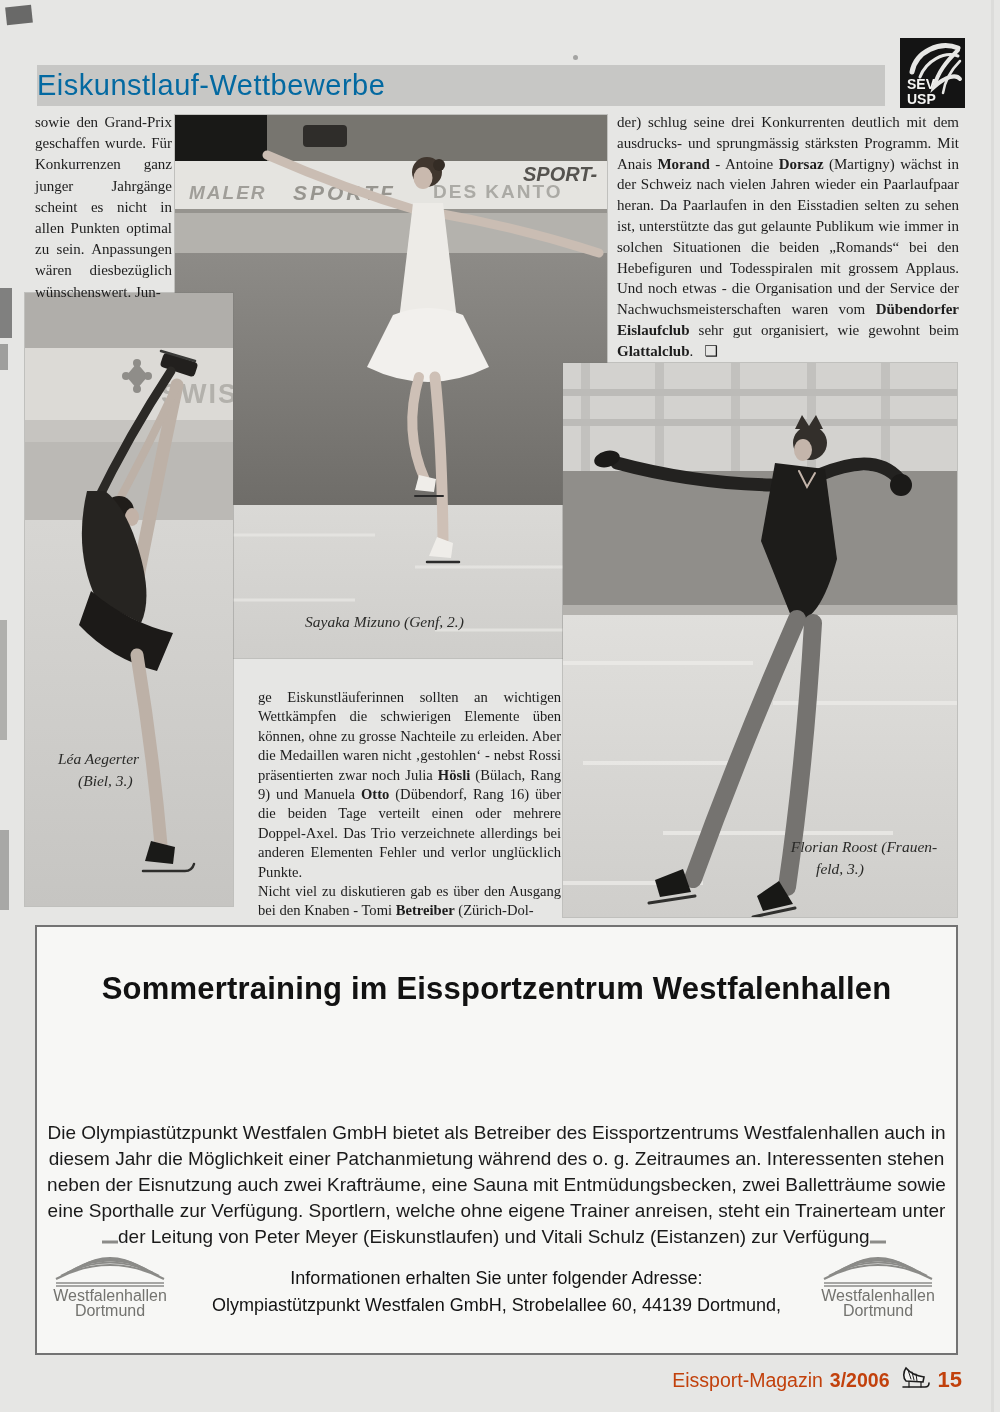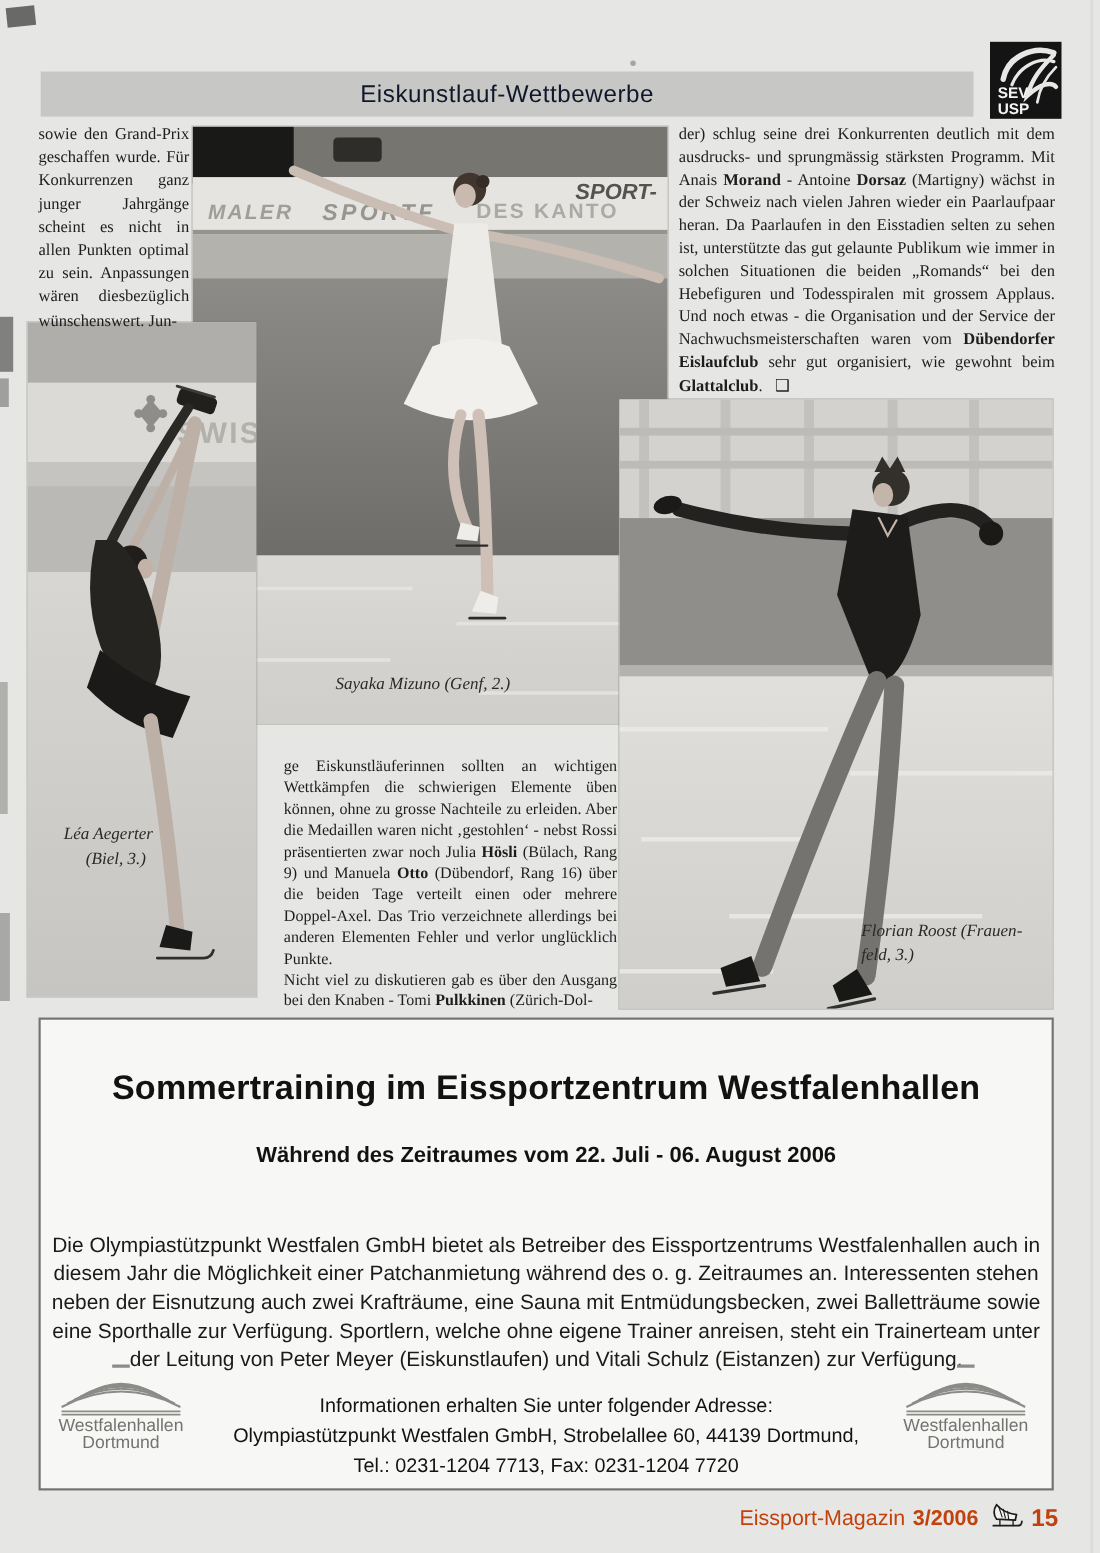--- a/index.html
+++ b/index.html
@@ -4,38 +4,38 @@
 <style>
   html,body{margin:0;padding:0;}
   body{
     width:1000px;height:1412px;position:relative;overflow:hidden;
     background:#e6e6e4;color:#1d1d1d;
     font-family:"Liberation Serif", serif;
   }
   .abs{position:absolute;}
   
   .header-bar{left:37px;top:65px;width:848px;height:41px;background:#c7c7c5;}
-  .header-title{width:100%;text-align:center;line-height:41px;font-family:"Liberation Sans",sans-serif;
-    font-size:22px;font-weight:400;color:#0f172a;letter-spacing:.5px;}
+  .header-title{width:100%;line-height:41px;font-family:"Liberation Sans",sans-serif;
+    font-size:29px;font-weight:400;color:#0369a1;letter-spacing:.5px;}
   .sev-logo{left:900px;top:38px;width:65px;height:70px;background:#141414;}
   
   .serifcol{text-align:justify;}
   .left-col{left:35px;top:112px;width:137px;font-size:15px;line-height:21.2px;}
   .right-col{left:617px;top:112px;width:342px;font-size:15px;line-height:20.8px;}
   .mid-col{left:258px;top:688px;width:303px;font-size:14.6px;line-height:19.4px;}
   .mid-col p{margin:0;}
   .b{font-weight:bold;}
   
   .photo{overflow:hidden;background:#cfcecc;box-shadow:0 0 0 1px rgba(120,120,118,.35);}
   .photo svg{display:block;}
   .caption{font-style:italic;font-size:15.5px;color:#2a2a28;line-height:22px;}
   .cap-sayaka{left:305px;top:611px;}
   .cap-lea{left:58px;top:748px;width:100px;}
   .cap-lea .l2{padding-left:20px;}
-  .cap-florian{left:783px;top:836px;width:162px;text-align:left;}
+  .cap-florian{left:783px;top:836px;width:162px;text-align:center;}
   .cap-florian .l2{padding-right:48px;}
   
   .ad-box{left:35px;top:925px;width:923px;height:430px;background:#f7f7f5;border:2px solid #737373;box-sizing:border-box;
     font-family:"Liberation Sans",sans-serif;color:#121212;}
   .ad-title{top:44px;width:100%;text-align:center;font-size:31px;font-weight:bold;letter-spacing:.2px;}
   .ad-subtitle{top:112px;width:100%;text-align:center;font-size:20px;font-weight:bold;}
   .ad-body{top:155px;left:9px;width:901px;text-align:center;font-size:19px;line-height:26px;color:#1a1a1a;margin-top:38px;}
   .ad-deadline{top:300px;width:100%;text-align:center;font-size:19.5px;font-weight:bold;}
   .ad-info{top:338px;width:100%;text-align:center;font-size:18px;line-height:27px;}
   .wh-logo{width:120px;height:84px;}
@@ -215,36 +215,35 @@
 <div class="abs serifcol left-col">
   <span>sowie den Grand-Prix geschaffen wurde. Für Konkurrenzen ganz junger Jahrgänge scheint es nicht in allen Punkten optimal zu sein. Anpassungen wären diesbezüglich wünschenswert. Jun-</span>
 </div>
 
 <div class="abs serifcol right-col">
   <span>der) schlug seine drei Konkurrenten deutlich mit dem ausdrucks- und sprungmässig stärksten Programm. Mit Anais </span><span class="b">Morand</span><span> - Antoine </span><span class="b">Dorsaz</span><span> (Martigny) wächst in der Schweiz nach vielen Jahren wieder ein Paarlaufpaar heran. Da Paarlaufen in den Eisstadien selten zu sehen ist, unterstützte das gut gelaunte Publikum wie immer in solchen Situationen die beiden „Romands“ bei den Hebefiguren und Todesspiralen mit grossem Applaus. Und noch etwas - die Organisation und der Service der Nachwuchsmeisterschaften waren vom </span><span class="b">Dübendorfer Eislaufclub</span><span> sehr gut organisiert, wie gewohnt beim </span><span class="b">Glattalclub</span><span>.&nbsp;&nbsp;&nbsp;❑</span>
 </div>
 
 <div class="abs serifcol mid-col">
   <p><span>ge Eiskunstläuferinnen sollten an wichtigen Wettkämpfen die schwierigen Elemente üben können, ohne zu grosse Nachteile zu erleiden. Aber die Medaillen waren nicht ‚gestohlen‘ - nebst Rossi präsentierten zwar noch Julia </span><span class="b">Hösli</span><span> (Bülach, Rang 9) und Manuela </span><span class="b">Otto</span><span> (Dübendorf, Rang 16) über die beiden Tage verteilt einen oder mehrere Doppel-Axel. Das Trio verzeichnete allerdings bei anderen Elementen Fehler und verlor unglücklich Punkte.</span></p>
-  <p><span>Nicht viel zu diskutieren gab es über den Ausgang bei den Knaben - Tomi </span><span class="b">Pulkkinen</span><span> (Zürich-Dol-</span></p>
+  <p><span>Nicht viel zu diskutieren gab es über den Ausgang bei den Knaben - Tomi </span><span class="b">Betreiber</span><span> (Zürich-Dol-</span></p>
 </div>
 
 <div class="abs caption cap-sayaka">Sayaka Mizuno (Genf, 2.)</div>
 <div class="abs caption cap-lea">
   <div class="l1">Léa Aegerter</div>
   <div class="l2">(Biel, 3.)</div>
 </div>
 <div class="abs caption cap-florian">
   <div class="l1">Florian Roost (Frauen-</div>
   <div class="l2">feld, 3.)</div>
 </div>
 
 <div class="abs ad-box">
   <div class="abs ad-title">Sommertraining im Eissportzentrum Westfalenhallen</div>
-  <div class="abs ad-subtitle">Während des Zeitraumes vom 22. Juli - 06. August 2006</div>
   <div class="abs ad-body">Die Olympiastützpunkt Westfalen GmbH bietet als Betreiber des Eissportzentrums Westfalenhallen auch in diesem Jahr die Möglichkeit einer Patchanmietung während des o. g. Zeitraumes an. Interessenten stehen neben der Eisnutzung auch zwei Krafträume, eine Sauna mit Entmüdungsbecken, zwei Balletträume sowie eine Sporthalle zur Verfügung. Sportlern, welche ohne eigene Trainer anreisen, steht ein Trainerteam unter der Leitung von Peter Meyer (Eiskunstlaufen) und Vitali Schulz (Eistanzen) zur Verfügung.</div>
 
   <div class="abs wh-logo wh-left">
     <svg width="120" height="84" viewBox="0 0 120 84">
       <g stroke="#8b8b88" fill="none" stroke-width="2">
         <path d="M6 44 Q60 16 114 44"></path>
           <path d="M11 41 Q60 14 109 41"></path>
         <path d="M17 38 Q60 13 103 38"></path>
           <path d="M23 35 Q60 13 97 35"></path>
           <path d="M30 32 Q60 14 90 32"></path>
@@ -270,21 +269,20 @@
           <path d="M6 51 H114" stroke-width="1.5"></path>
       </g>
       <text x="60" y="66" text-anchor="middle" font-family="Liberation Sans, sans-serif" font-size="16" fill="#73736f">Westfalenhallen</text>
       <text x="60" y="81" text-anchor="middle" font-family="Liberation Sans, sans-serif" font-size="16" fill="#73736f">Dortmund</text>
     </svg>
   </div>
 
   <div class="abs ad-info">
     <div>Informationen erhalten Sie unter folgender Adresse:</div>
     <div>Olympiastützpunkt Westfalen GmbH, Strobelallee 60, 44139 Dortmund,</div>
-    <div>Tel.: 0231-1204 7713, Fax: 0231-1204 7720</div>
   </div>
 </div>
 
 <div class="abs footer">
   <span>Eissport-Magazin</span>
   <span class="issue">3/2006</span>
   <svg width="34" height="28" viewBox="0 0 34 28">
     <g stroke="#1c1c1c" fill="none" stroke-width="1.6" stroke-linecap="round">
       <path d="M9 2 C14 8 20 10 27 11 L26 16 L9 15 C6 12 6 6 9 2 Z" fill="#f2f2f0"></path>
       <path d="M11 4 l3 9 M15 6 l2 8 M19 8 l1 7" stroke-width="1"></path>

